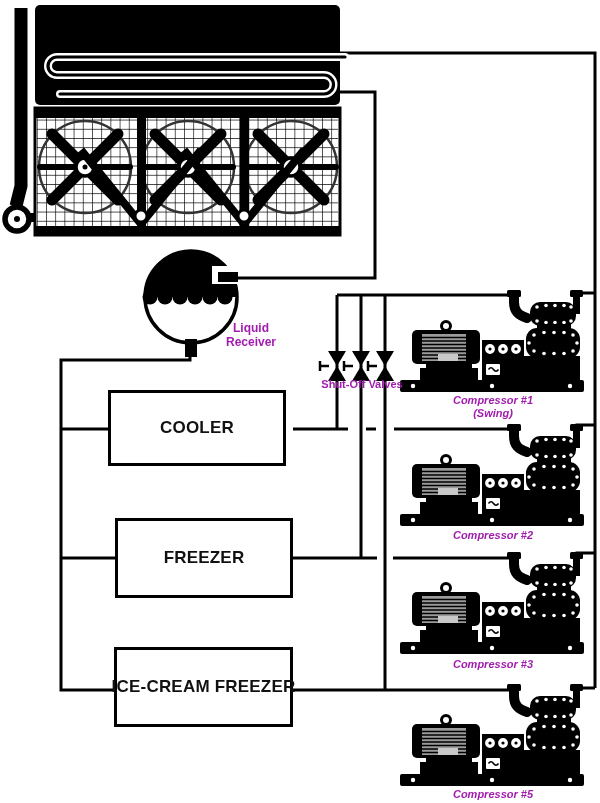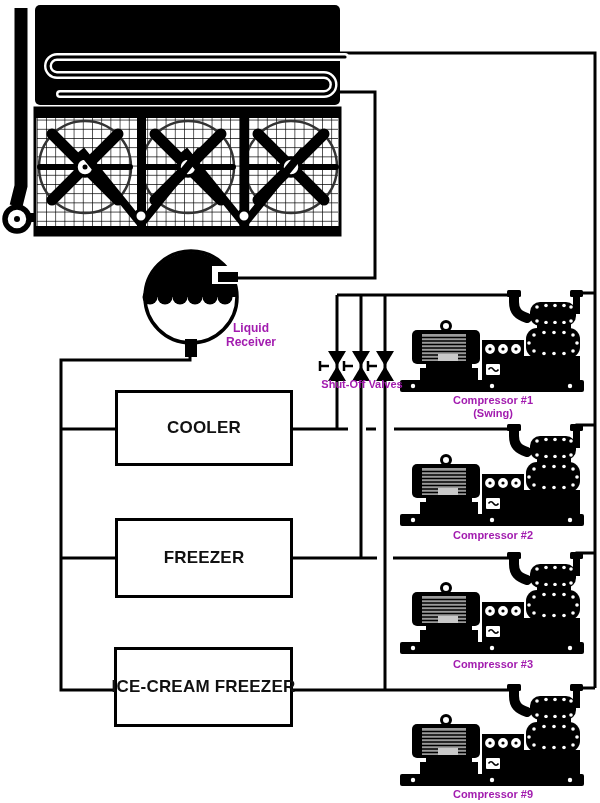--- a/index.html
+++ b/index.html
@@ -11,21 +11,21 @@
   .label{
     position:absolute;font-weight:bold;color:#a21caf;
     text-align:center;line-height:1.15;
   }
   .evap-box{
     position:absolute;box-sizing:border-box;border:3px solid #000;background:#fff;
     display:flex;align-items:center;justify-content:center;
     font-weight:bold;font-size:17px;color:#111;letter-spacing:.2px;
     white-space:nowrap;
   }
-  .comp-label{width:190px;left:398px;font-size:11px;}
+  .comp-label{width:190px;left:398px;font-size:11px;font-style:italic;}
   .small-label{font-size:11px;}
 </style>
 </head>
 <body>
 
 <div id="canvas">
 
 <svg id="schem" width="600" height="803" viewBox="0 0 600 803">
   <defs>
     <pattern id="mesh" width="9.2" height="9.2" patternUnits="userSpaceOnUse">
@@ -195,36 +195,36 @@
     <use href="#valve" transform="translate(361,366)"></use>
     <use href="#valve" transform="translate(385,366)"></use>
   </g>
 
   <use href="#comp-unit" transform="translate(398,290)"></use>
   <use href="#comp-unit" transform="translate(398,424)"></use>
   <use href="#comp-unit" transform="translate(398,552)"></use>
   <use href="#comp-unit" transform="translate(398,684)"></use>
 </svg>
 
-<div class="evap-box" style="left:115px;top:390px;width:178px;height:76px;">
+<div class="evap-box" style="left:108px;top:390px;width:178px;height:76px;">
   <span>COOLER</span>
 </div>
 <div class="evap-box" style="left:115px;top:518px;width:178px;height:80px;">
   <span>FREEZER</span>
 </div>
 <div class="evap-box" style="left:114px;top:647px;width:179px;height:80px;">
   <span>ICE-CREAM FREEZER</span>
 </div>
 
 <div class="label" style="left:215px;top:322px;width:72px;font-size:12px;">
   <div>Liquid</div>
   <div>Receiver</div>
 </div>
 
 <div class="label small-label" style="left:300px;top:378px;width:124px;">Shut-Off Valves</div>
 
 <div class="label comp-label" style="top:394px;">Compressor #1</div>
 <div class="label comp-label" style="top:407px;text-align:center;">(Swing)</div>
 <div class="label comp-label" style="top:529px;">Compressor #2</div>
 <div class="label comp-label" style="top:658px;">Compressor #3</div>
-<div class="label comp-label" style="top:788px;">Compressor #9</div>
+<div class="label comp-label" style="top:788px;">Compressor #5</div>
 
 </div>
 
 </body></html>

